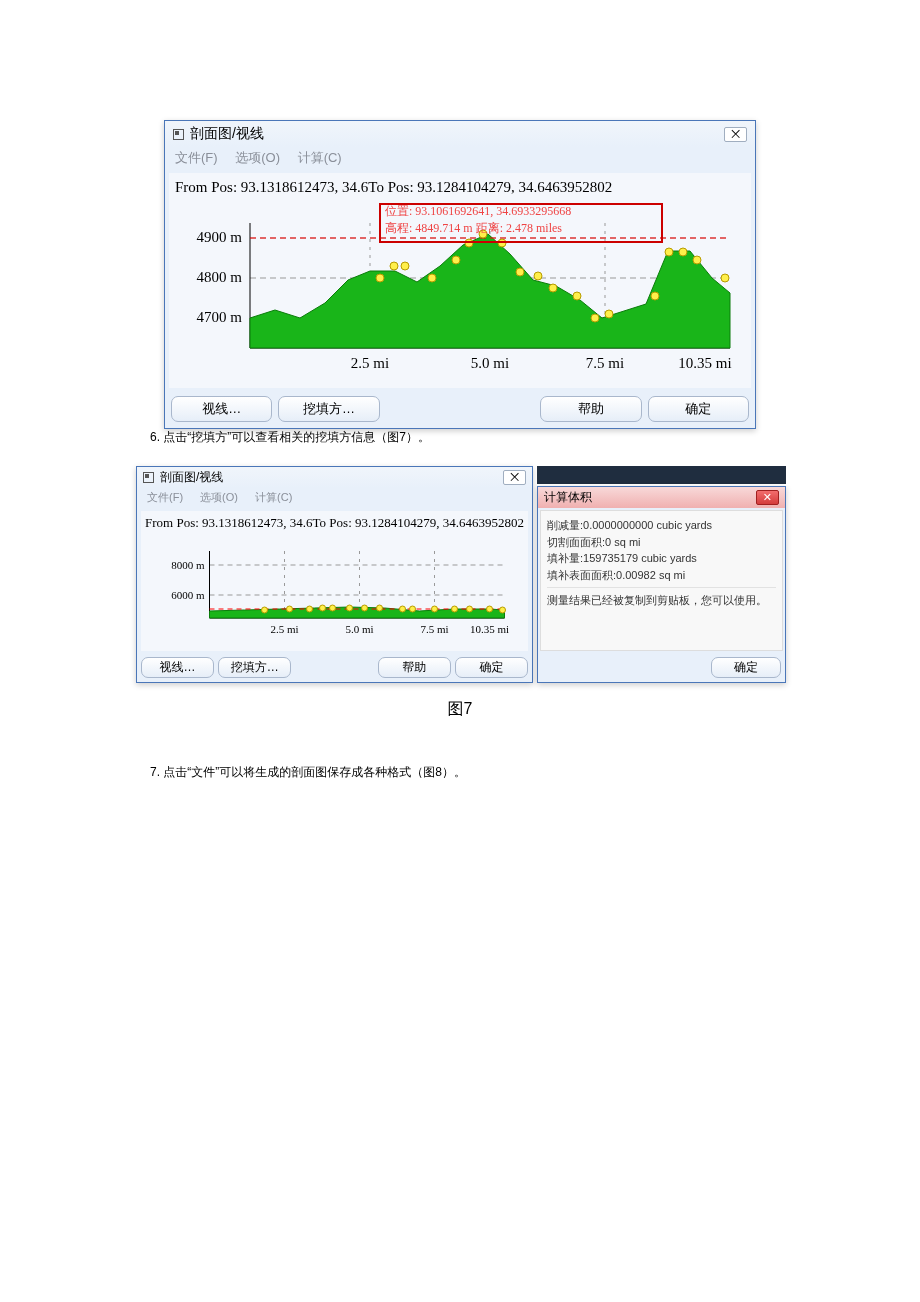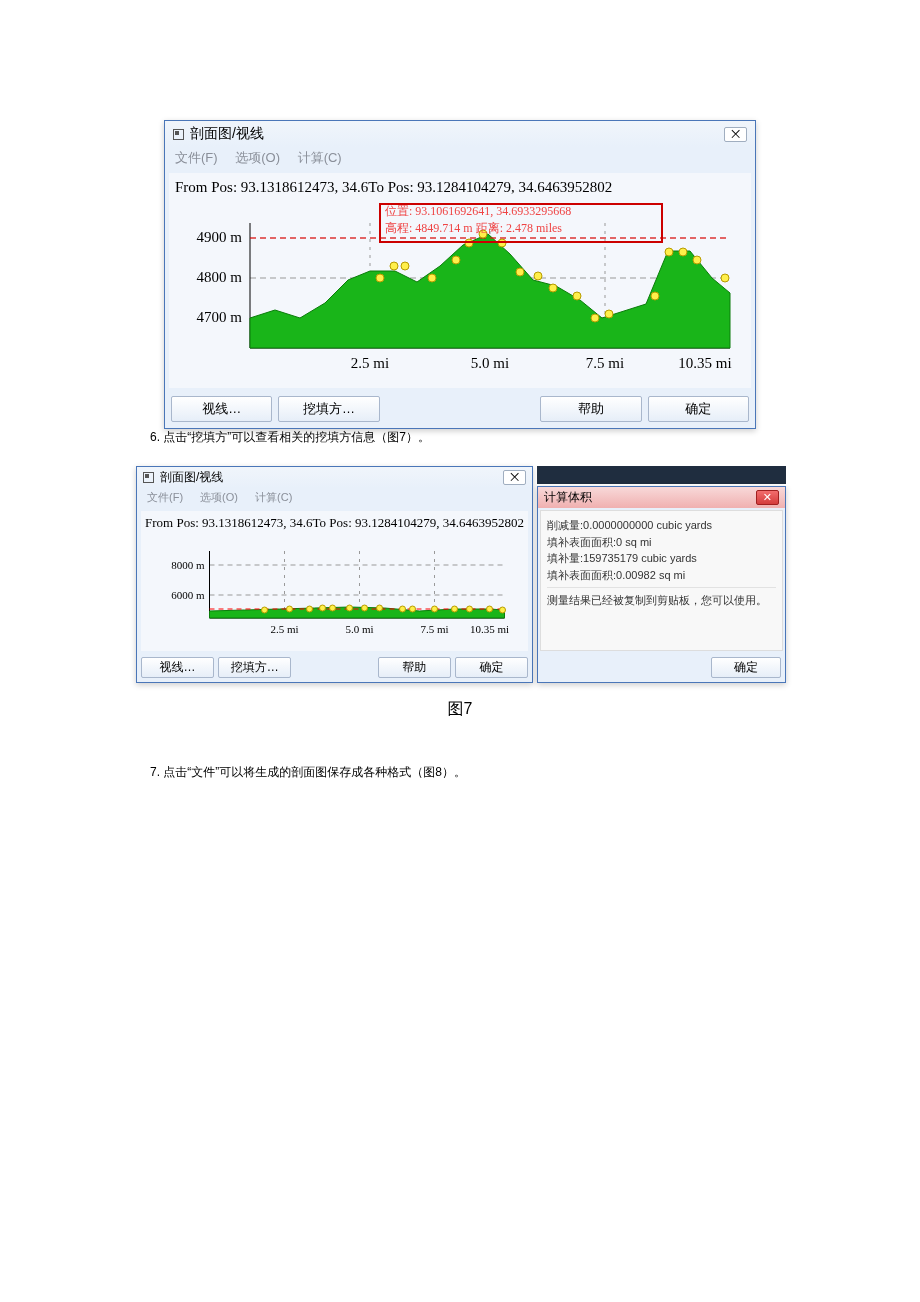--- a/index.html
+++ b/index.html
@@ -78,21 +78,21 @@
   }
   svg text { font-family: "Times New Roman", serif; }
   .btnrow {
     display: flex;
     gap: 6px;
     padding: 4px 6px 6px 6px;
   }
   .btnrow.small { padding: 2px 4px 4px 4px; gap: 4px; }
   .btn {
     border: 1px solid #a9b7cc;
-    border-radius: 2px;
+    border-radius: 7px;
     background: linear-gradient(#fff, #e6eef8);
     padding: 3px 0;
     flex: 1;
     font-size: 13px;
     cursor: pointer;
     font-family: inherit;
   }
   .btn.small { font-size: 12px; padding: 1px 0; }
   .btn-spacer { flex: 1.5; }
   .caption {
@@ -308,21 +308,21 @@
 
     <div class="fig7-right">
       <div class="fig7-banner"></div>
       <div class="win" style="flex:1; display:flex; flex-direction:column;">
         <div class="vol-title">
           <span style="flex:1">计算体积</span>
           <button class="win-close red">✕</button>
         </div>
         <div class="vol-body">
           <div class="vol-line">削减量:0.0000000000 cubic yards</div>
-          <div class="vol-line">填补表面面积:0 sq mi</div>
+          <div class="vol-line">切割面面积:0 sq mi</div>
           <div class="vol-line">填补量:159735179 cubic yards</div>
           <div class="vol-line">填补表面面积:0.00982 sq mi</div>
           <div class="vol-line vol-sep">测量结果已经被复制到剪贴板，您可以使用。</div>
           <div style="flex:1"></div>
         </div>
         <div class="vol-btn-row">
           <button class="btn small" style="flex:0 0 70px">确定</button>
         </div>
       </div>
     </div>

